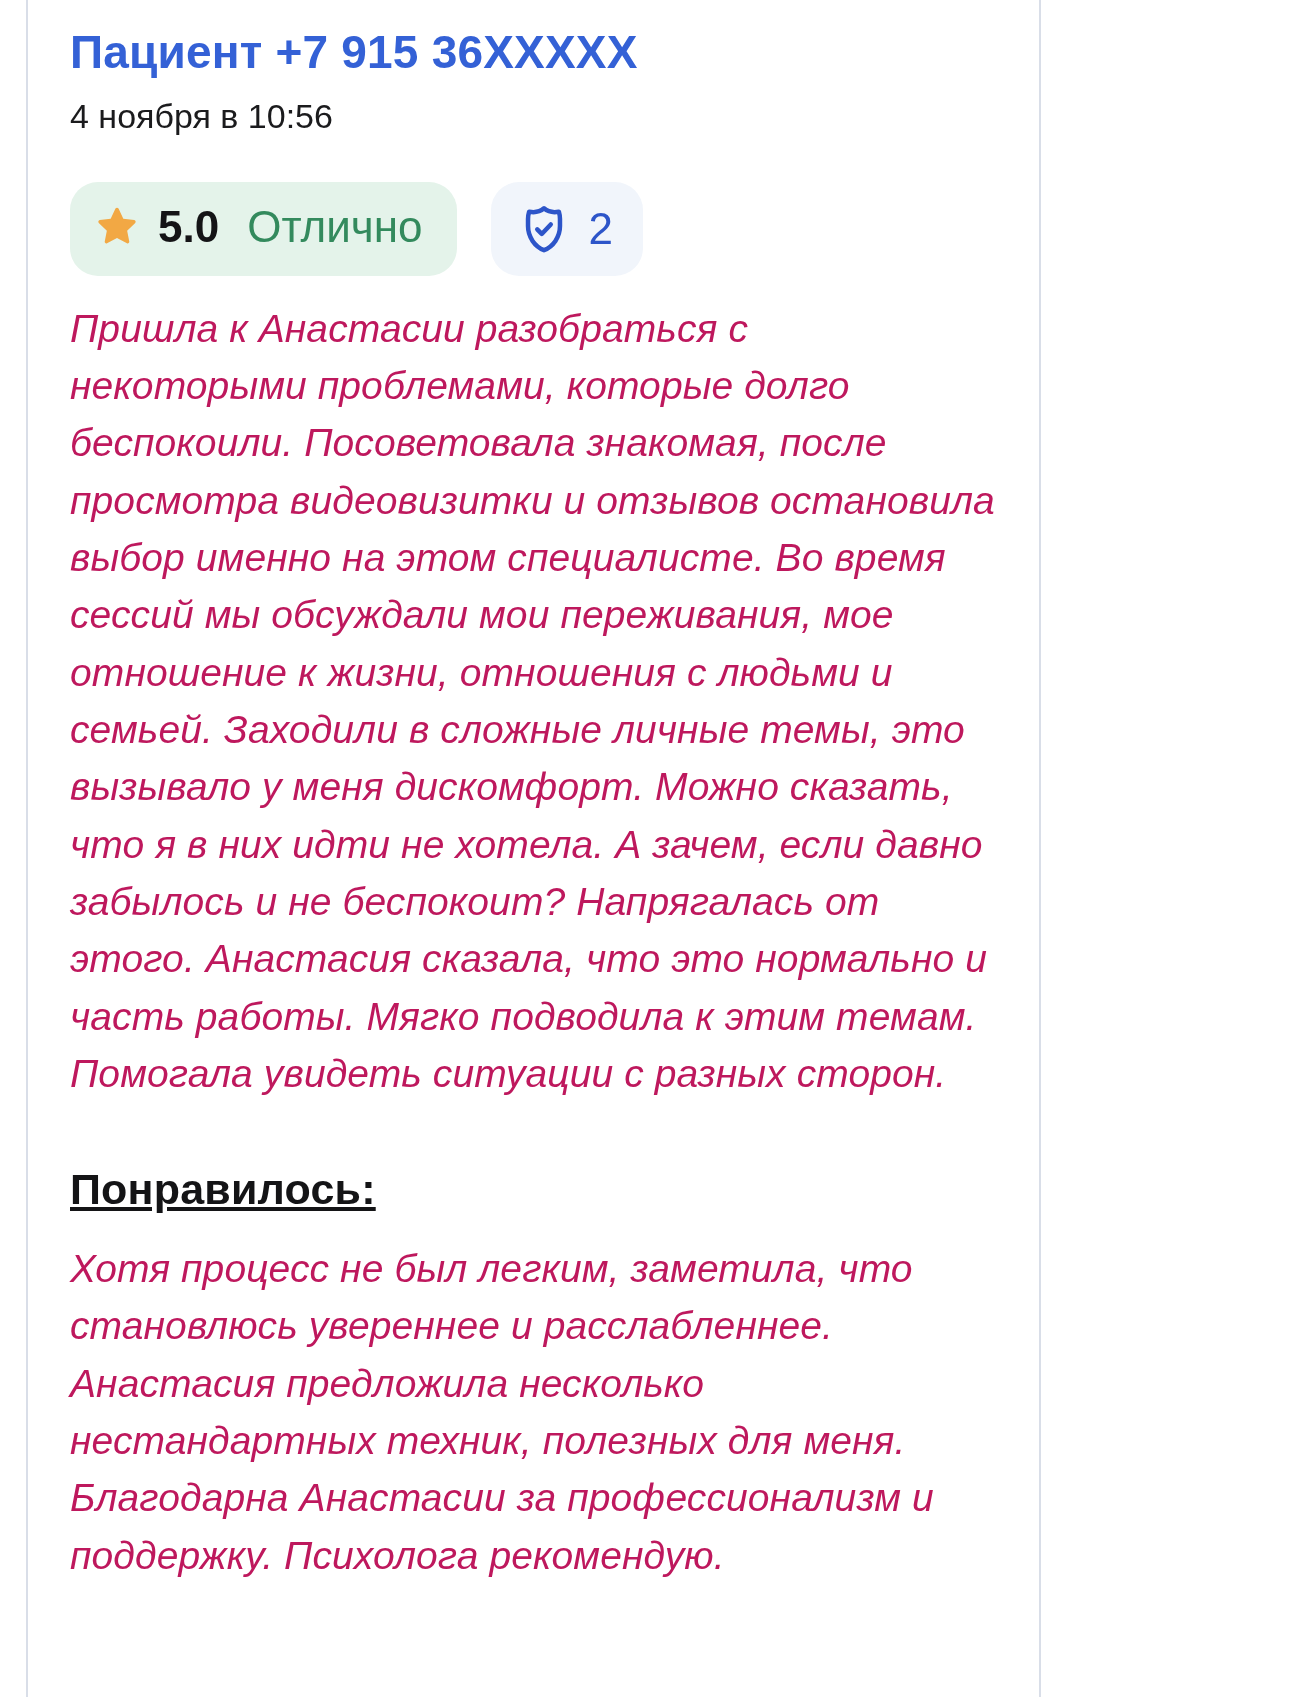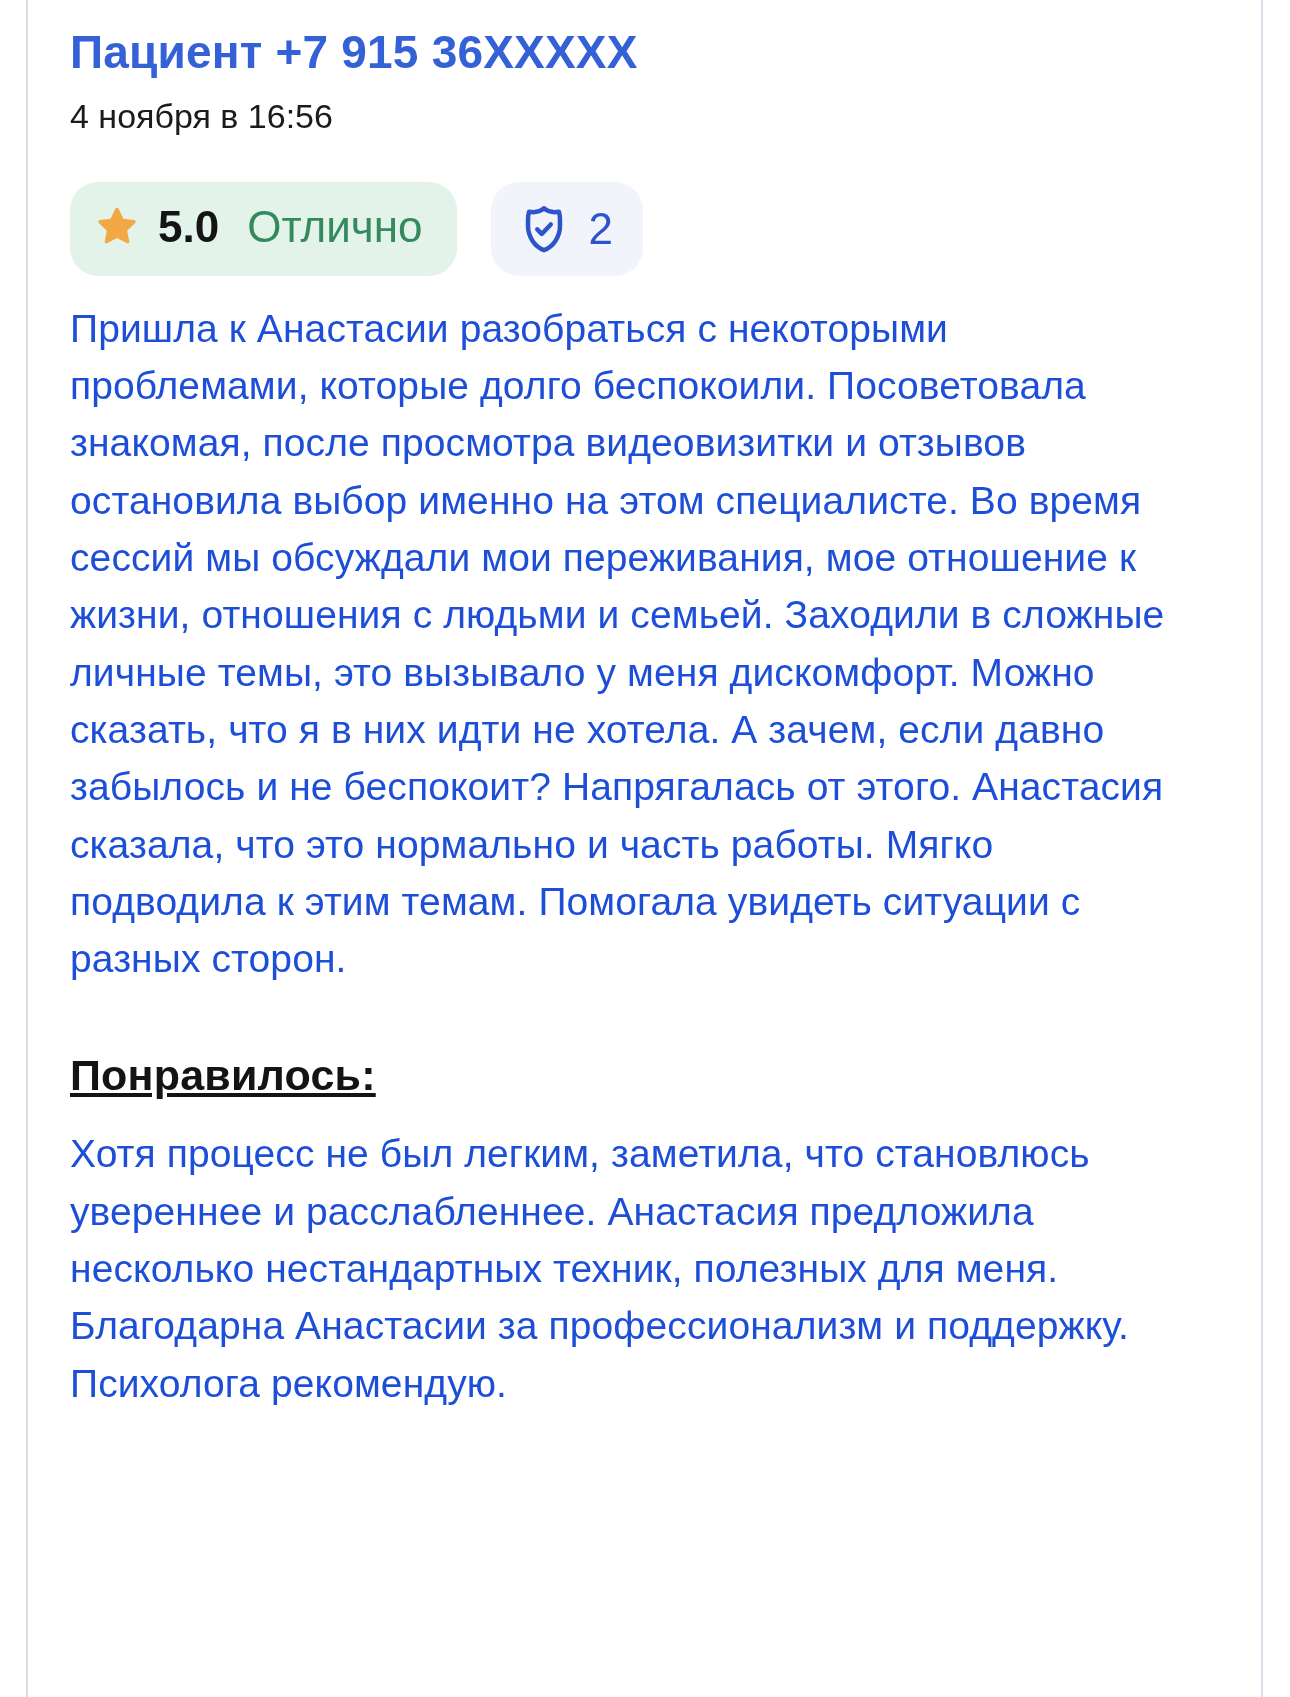--- a/index.html
+++ b/index.html
@@ -12,21 +12,21 @@
     height: 1697px;
     position: relative;
     font-family: "Liberation Sans", "DejaVu Sans", sans-serif;
     color: #1b1b1d;
     -webkit-font-smoothing: antialiased;
   }
   .card {
     position: absolute;
     top: 0;
     left: 26px;
-    width: 1237px;
+    width: 1015px;
     height: 1697px;
     box-sizing: border-box;
     border-left: 2px solid #d9dee8;
     border-right: 2px solid #d9dee8;
     background: #ffffff;
     padding: 24px 44px 0 42px;
   }
   .header-row {
     display: flex;
     justify-content: space-between;
@@ -102,35 +102,36 @@
     color: #141416;
     letter-spacing: 0.2px;
     line-height: 1.2;
   }
   .section-heading.second { margin-top: 62px; text-decoration: underline; }
   .section-text {
     margin: 24px 0 0 0;
     max-width: 1122px;
     font-size: 39px;
     line-height: 1.47;
-    color: #1d4ed8;
+    color: #be185d;
     letter-spacing: 0.1px;
+    font-style: italic;
   }
   .icon { flex: 0 0 auto; display: block; }
 </style>
 </head>
 <body>
 
 <div class="card">
 
   <div class="header-row">
     <a class="patient-link">Пациент +7 915 36XXXXX</a>
   </div>
 
-  <div class="date">4 ноября в 16:56</div>
+  <div class="date">4 ноября в 10:56</div>
 
   <div class="badges">
 
     <div class="badge rating">
       <svg class="icon" width="46" height="46" viewBox="0 0 24 24" fill="#f2a844">
         <path d="M12 1.9c.3 0 .6.2.8.5l2.5 5.3 5.7.7c.7.1 1 1 .5 1.5l-4.2 4 1.1 5.7c.1.7-.6 1.2-1.2.9L12 17.7l-5.2 2.8c-.6.3-1.3-.2-1.2-.9l1.1-5.7-4.2-4c-.5-.5-.2-1.4.5-1.5l5.7-.7 2.5-5.3c.2-.3.5-.5.8-.5z"></path>
       </svg>
       <span class="score">5.0</span>
       <span class="verdict">Отлично</span>
     </div>

